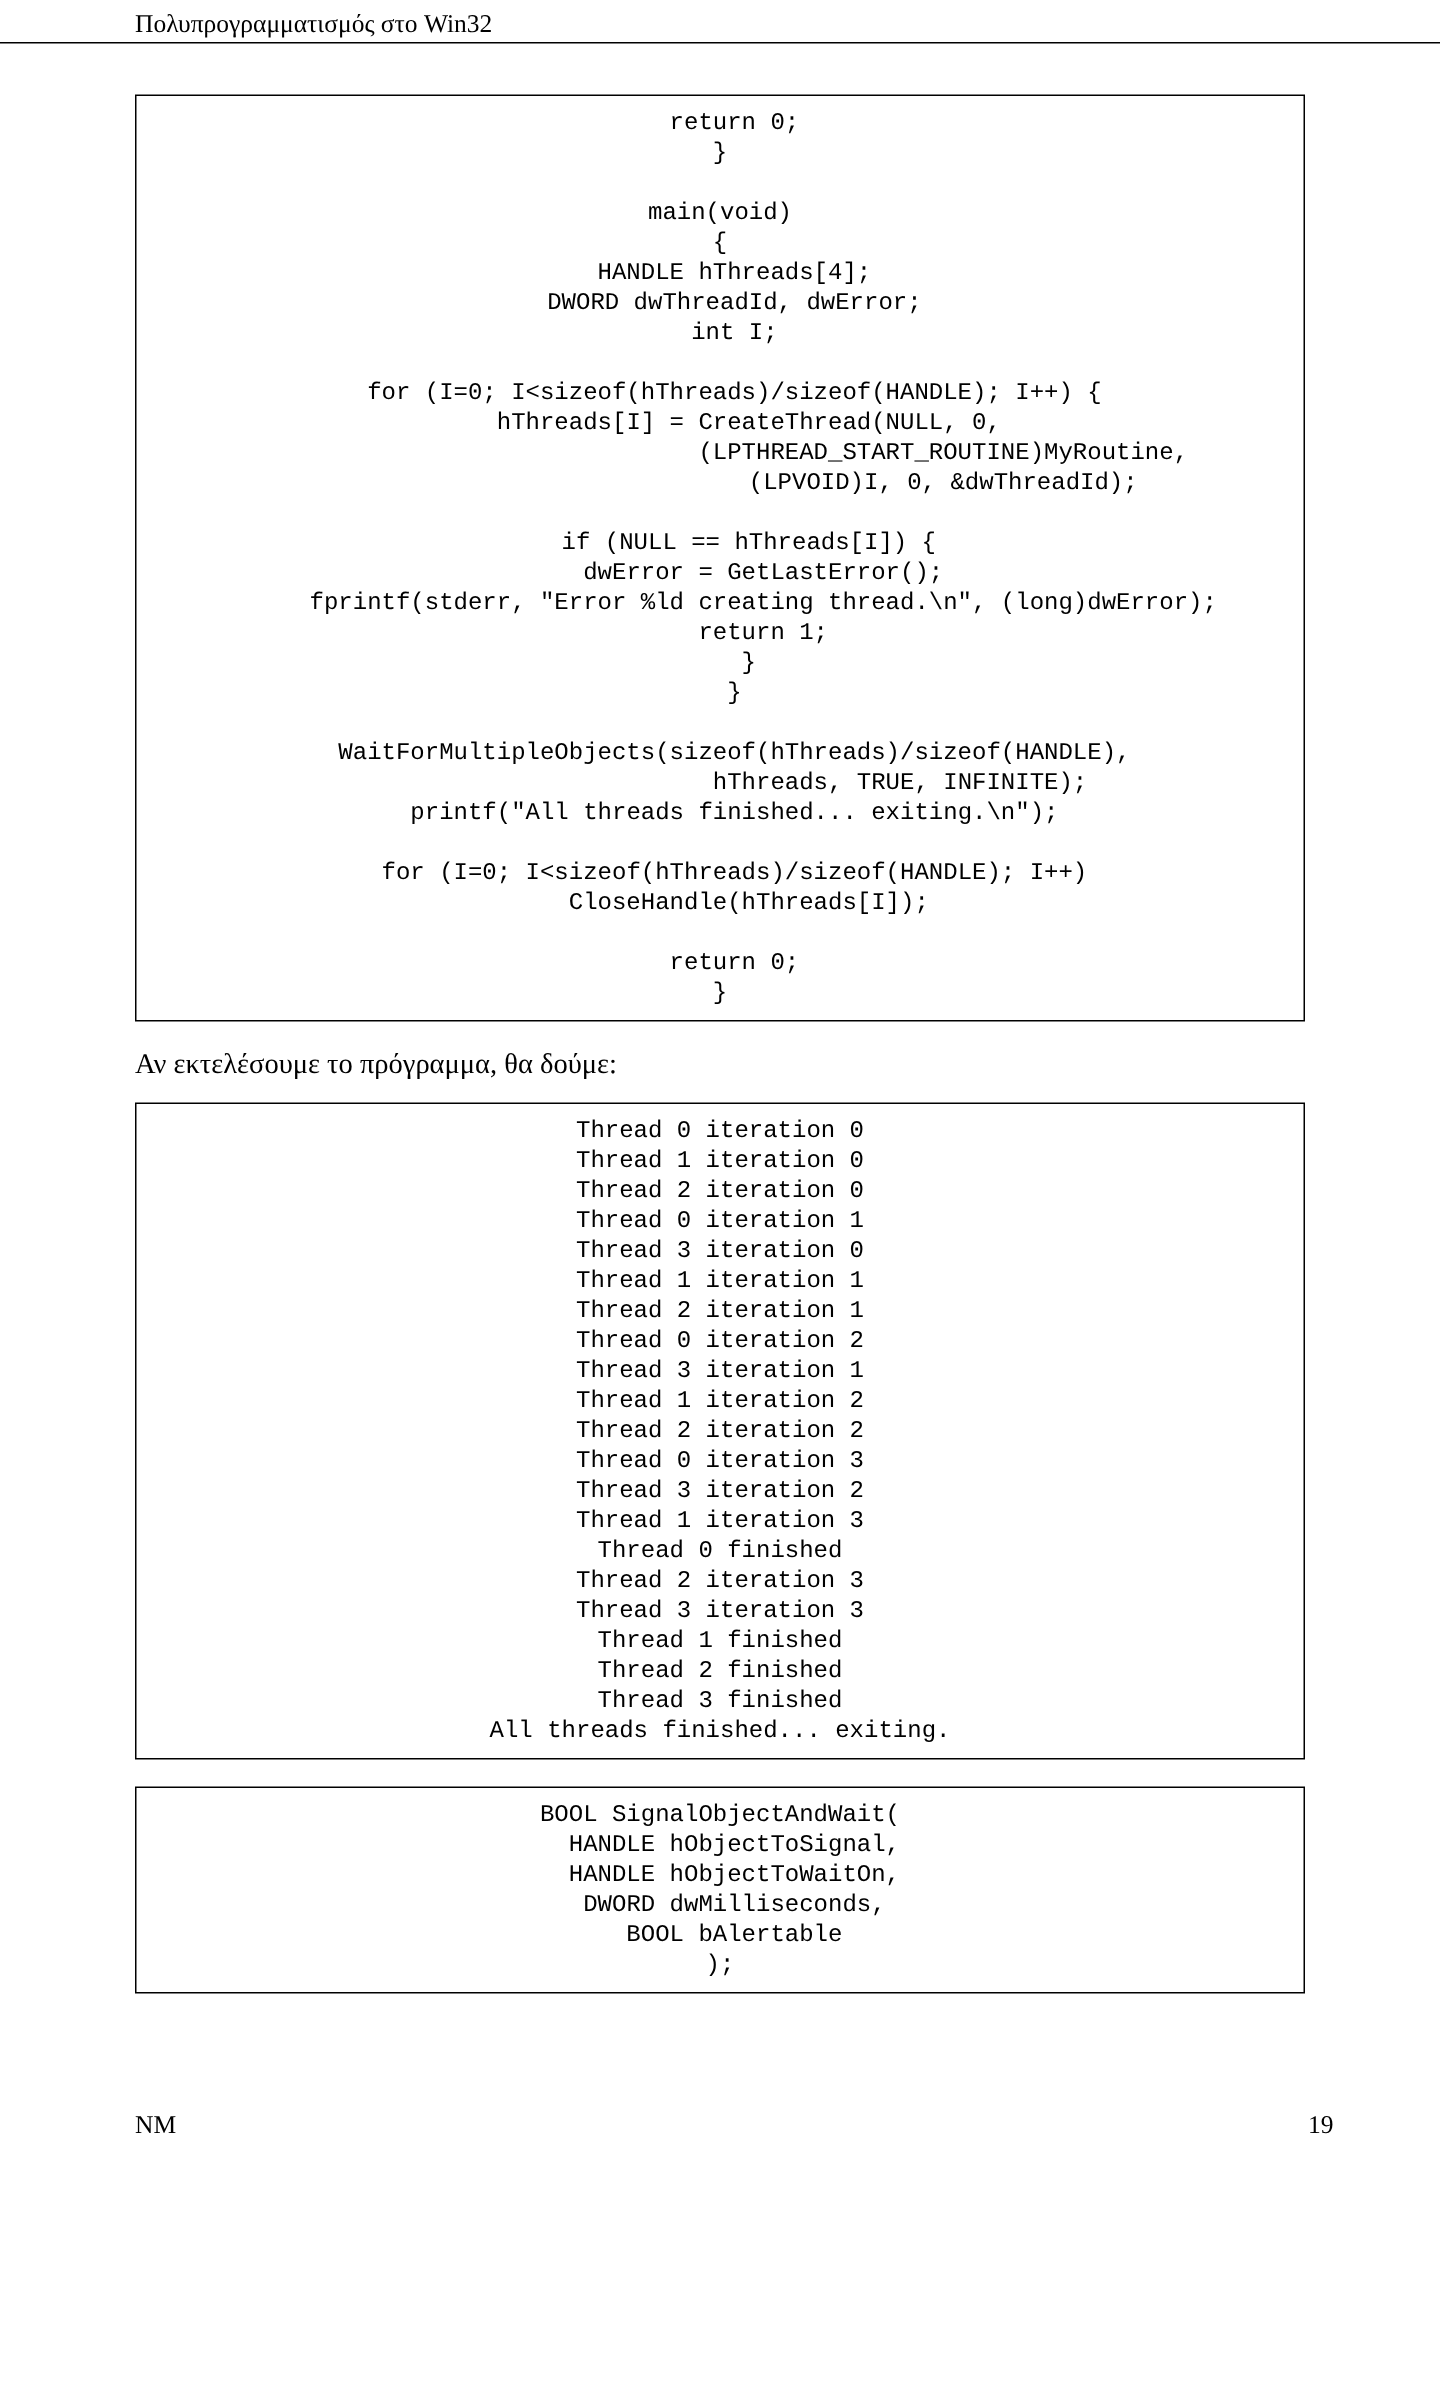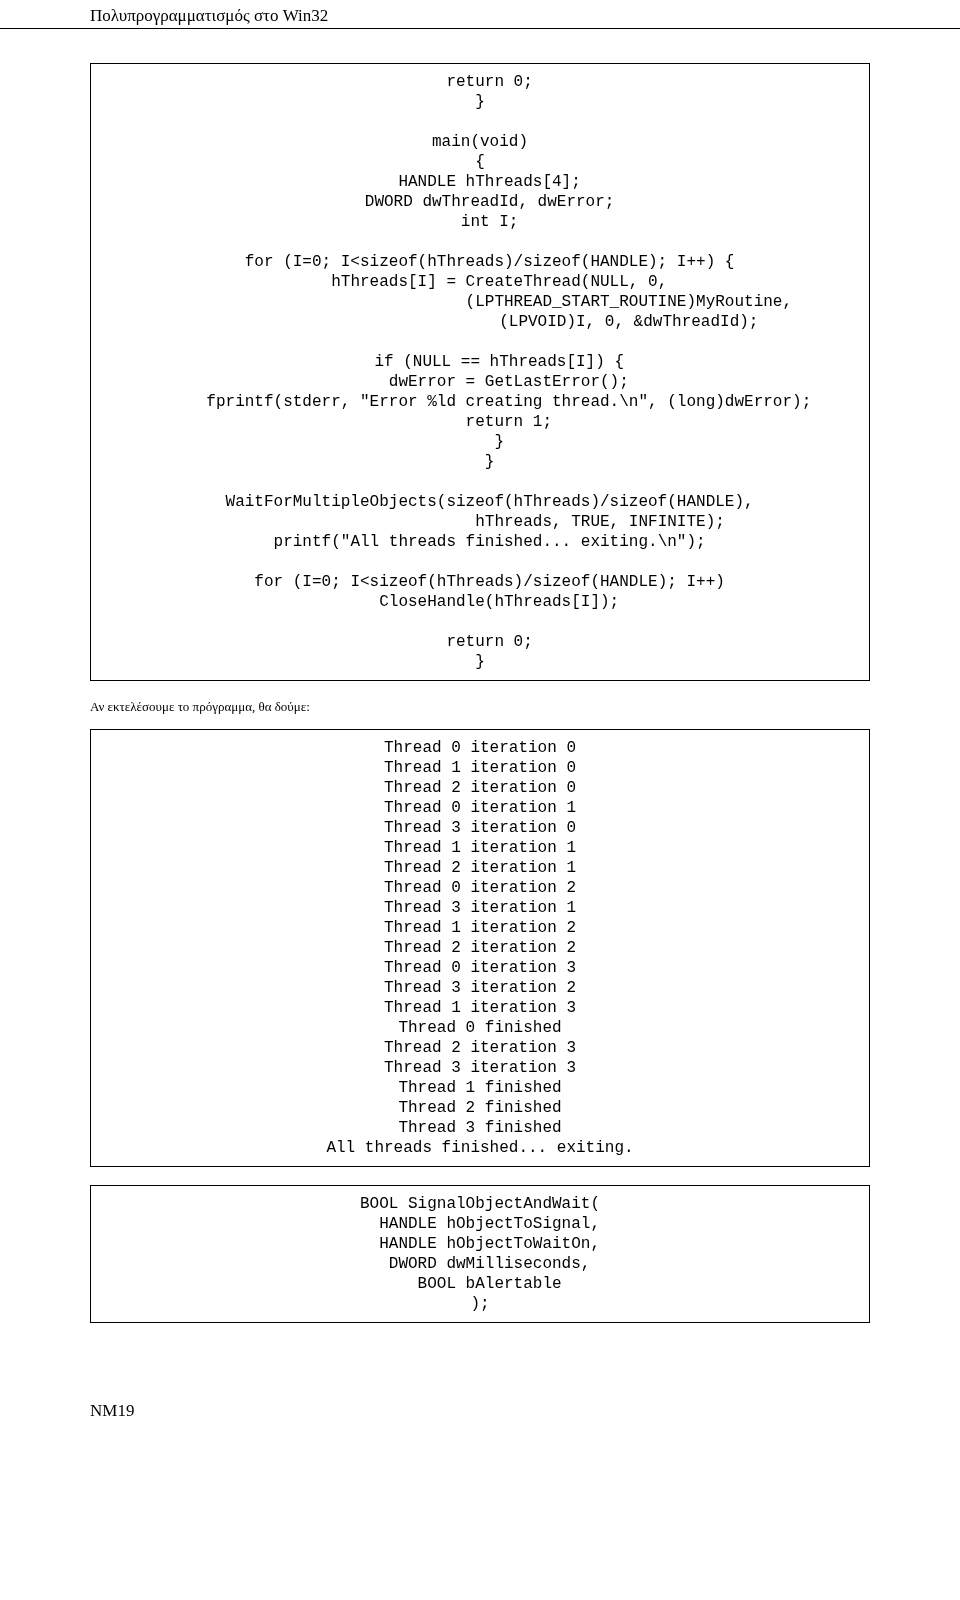--- a/index.html
+++ b/index.html
@@ -29,31 +29,32 @@
     padding: 8px 12px;
     font-family: "Courier New", Courier, monospace;
     font-size: 16px;
     line-height: 1.25;
     white-space: pre;
     overflow: hidden;
     margin-bottom: 18px;
     text-align: center;
   }
   .para {
-    font-size: 13px;
+    font-size: 19px;
     margin: 18px 0 14px 0;
   }
   .section-heading {
     font-size: 20px;
     font-weight: bold;
     text-decoration: underline;
     margin: 22px 0 12px 0;
   }
   .footer {
     display: flex;
+    justify-content: space-between;
     padding: 60px 71px 0 90px;
     font-size: 17px;
   }
 </style>
 </head>
 <body>
 
 <div class="page">
 
   <div class="header-line">

